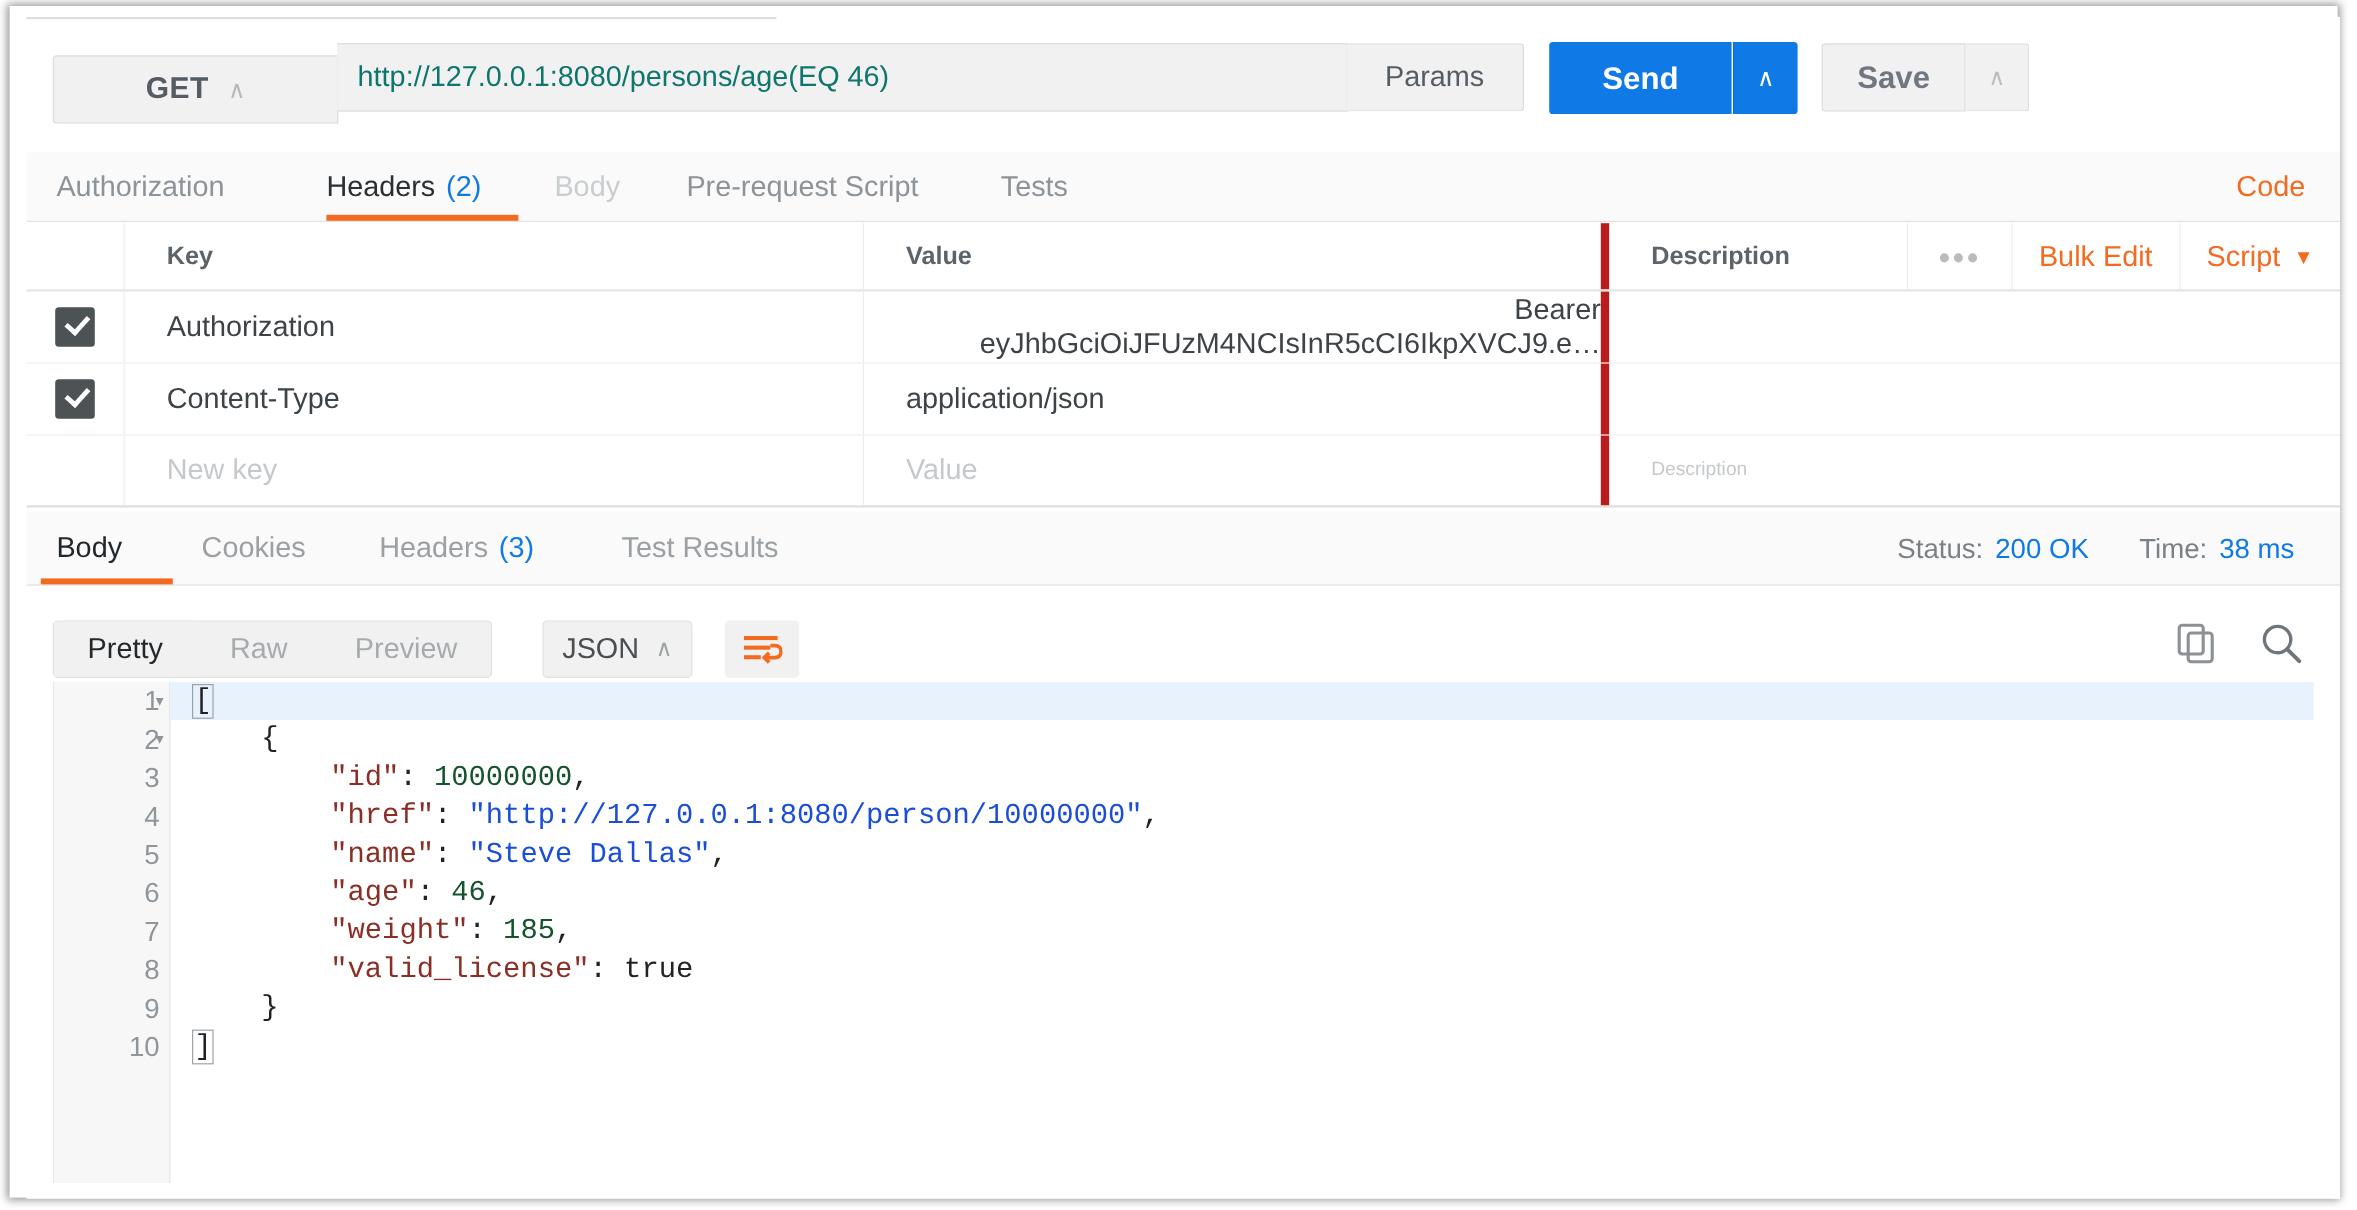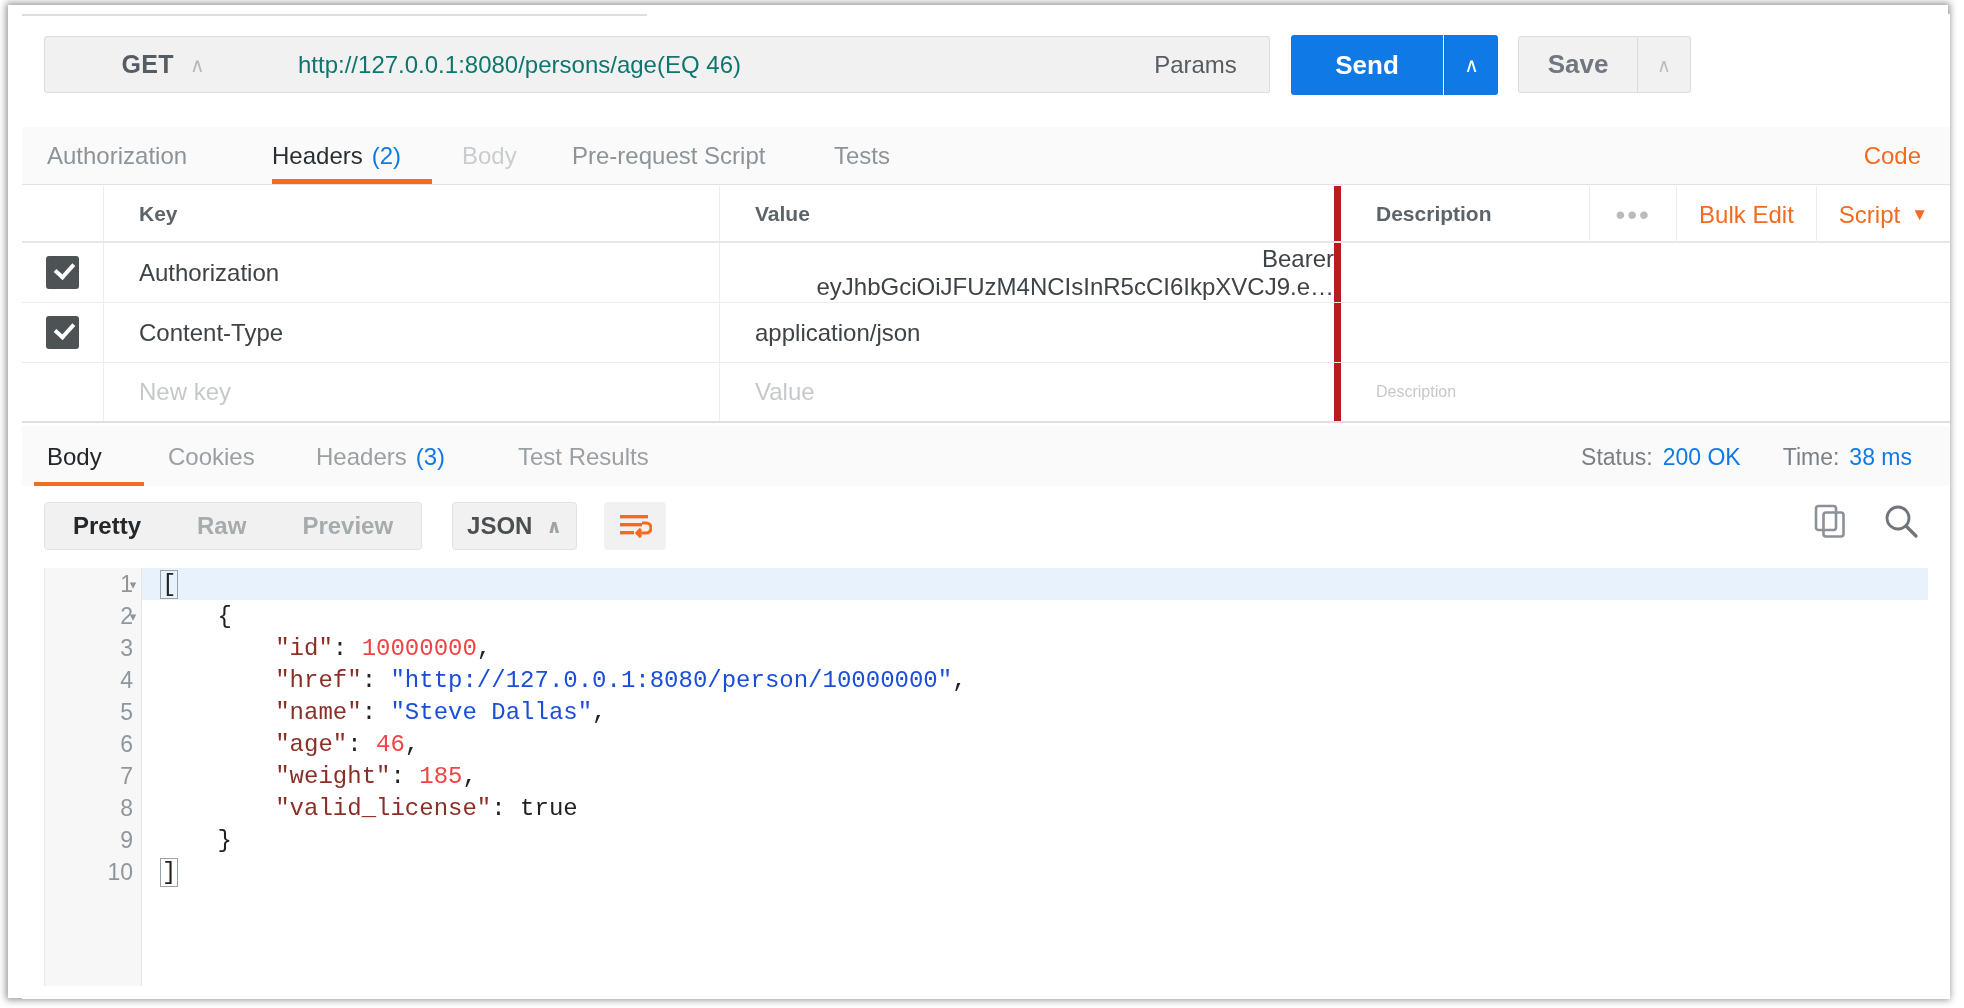--- a/index.html
+++ b/index.html
@@ -31,21 +31,21 @@
     overflow: hidden;
   }
 
   
   .urlbar {
     position: absolute;
     left: 10px; top: 11px;
     width: 1895px; height: 68px;
   }
   .method-box {
-    position: absolute; left: 12px; top: 11px;
+    position: absolute; left: 12px; top: 21px;
     width: 238px; height: 57px;
     background: #f1f1f1;
     border: 1px solid #dcdcdc;
     border-radius: 3px 0 0 3px;
     display: flex; align-items: center; justify-content: center;
   }
   .method-label {
     font-size: 25px; font-weight: bold; color: #555c63;
     letter-spacing: 0.4px;
   }
@@ -242,24 +242,23 @@
     position: absolute; right: 38px; top: 0; height: 62px;
     display: flex; align-items: center;
     font-size: 23px;
   }
   .status-wrap .lab { color: #7a8085; }
   .status-wrap .v { color: #0f7ae5; margin-left: 10px; }
   .status-wrap .gap { width: 42px; }
 
   
   .body-toolbar {
-    position: absolute; left: 0; top: 472px;
+    position: absolute; left: 0; top: 487px;
     width: 1928px; height: 79px;
     background: #ffffff;
-    font-weight: bold;
   }
   .seg {
     position: absolute; left: 22px; top: 16px;
     height: 48px;
     background: #f1f1f1;
     border: 1px solid #e1e1e1;
     border-radius: 4px;
     display: flex; align-items: stretch;
   }
   .seg-item {
@@ -331,21 +330,21 @@
   .code-text {
     position: relative; z-index: 2;
     padding-left: 18px;
     font-family: "Liberation Mono", monospace;
     font-size: 24px;
     color: #222222;
     white-space: pre;
   }
   .k { color: #8b2f26; }
   .s { color: #1a4ed8; }
-  .n { color: #ef4444; text-align: right; }
+  .n { color: #14532d; text-align: right; }
   .b { color: #222222; }
   .p { color: #222222; }
   .cursor-box {
     display: inline-block;
     border: 1px solid #9aa3ab;
     padding: 0 1px;
     margin: 0;
   }
 
   

